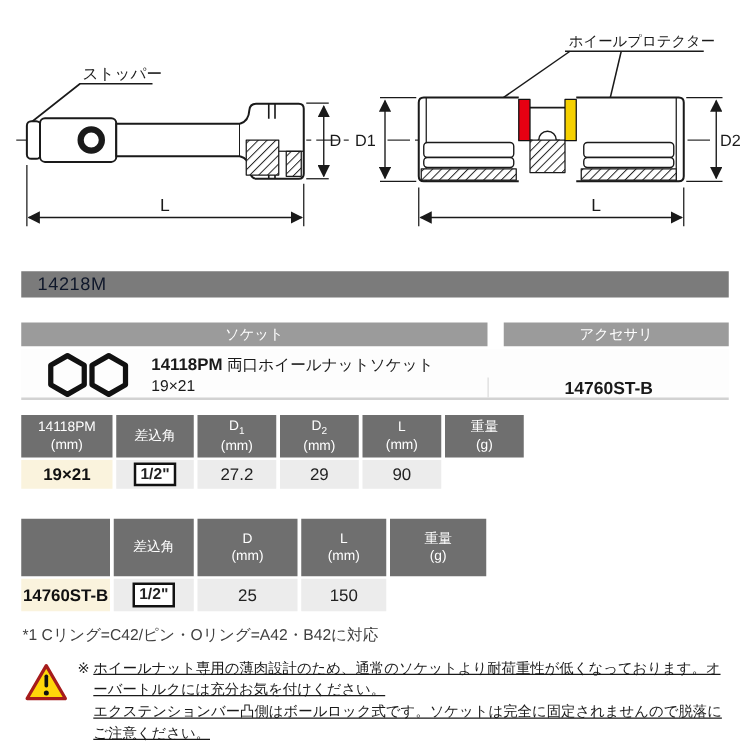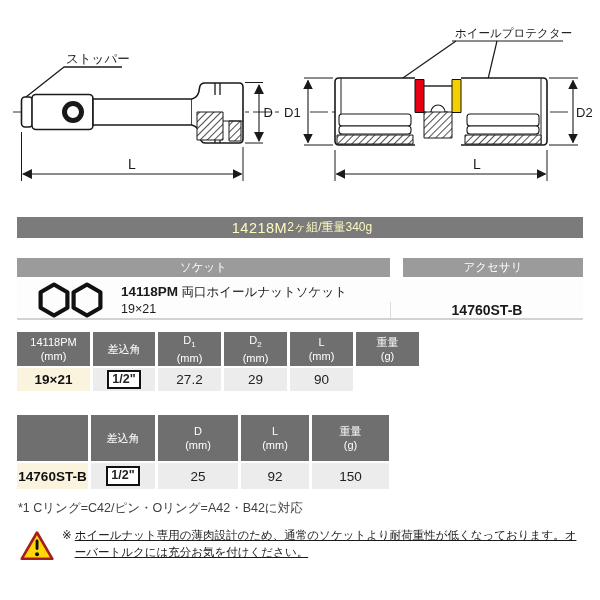--- a/index.html
+++ b/index.html
@@ -9,22 +9,22 @@
     overflow:hidden;
   }
   svg text{font-family:"Liberation Sans","DejaVu Sans",sans-serif;fill:#1a1a1a;}
 
   
   #drawing{position:absolute;left:0;top:0;width:600px;height:212px;}
 
   
   #title-bar{
     position:absolute;left:17px;top:217px;width:566px;height:21px;
-    background:#7b7b7b;color:#fef9c3;display:flex;align-items:center;
-    justify-content:center;box-sizing:border-box;padding:0 9px 0 13px;
+    background:#7b7b7b;color:#0f172a;display:flex;align-items:center;
+    justify-content:flex-start;box-sizing:border-box;padding:0 9px 0 13px;
   }
   #title-bar .model{font-size:14.5px;letter-spacing:.5px;}
   #title-bar .setinfo{font-size:12px;}
 
   
   #set-table{position:absolute;left:17px;top:258px;width:566px;}
   #set-table .hdr{display:flex;gap:13px;height:19px;}
   #set-table .hdr div{
     background:#9b9b9b;color:#fff;font-size:11.5px;display:flex;
     align-items:center;justify-content:center;
@@ -152,21 +152,20 @@
 
     <line x1="335" y1="150" x2="335" y2="181" stroke="#1a1a1a" stroke-width="1"></line>
     <line x1="547" y1="150" x2="547" y2="181" stroke="#1a1a1a" stroke-width="1"></line>
     <line x1="336.5" y1="174" x2="545.5" y2="174" stroke="#1a1a1a" stroke-width="1.1" marker-start="url(#arrow)" marker-end="url(#arrow)"></line>
     <text x="473" y="169" font-size="14">L</text>
   </g>
 </svg>
 
 <div id="title-bar">
   <span class="model">14218M</span>
-  <span class="setinfo">2ヶ組/重量340g</span>
 </div>
 
 <div id="set-table">
   <div class="hdr">
     <div class="hl">ソケット</div>
     <div class="hr">アクセサリ</div>
   </div>
   <div class="bdy">
     <div class="bl">
       <span class="hexes">
@@ -235,31 +234,31 @@
   <div class="sh">
     <div>重量</div>
       <div>(g)</div>
   </div>
 
   <div class="sd cream">14760ST-B</div>
   <div class="sd">
     <span class="drive-box">1/2"</span>
   </div>
   <div class="sd">25</div>
-  <div class="sd">92</div>
   <div class="sd">150</div>
 </div>
 
 <div id="footnote">*1 Cリング=C42/ピン・Oリング=A42・B42に対応</div>
 
 <div id="warning">
   <span class="tri">
     <svg width="34" height="32" viewBox="0 0 34 32">
       <path d="M17,2.5 L32.3,28.8 L1.7,28.8 Z" fill="#ffd60a" stroke="#a61c1c" stroke-width="2.6" stroke-linejoin="round"></path>
       <rect x="15.6" y="9.5" width="2.9" height="10.5" rx="1.4" fill="#111"></rect>
       <circle cx="17.05" cy="24.3" r="2" fill="#111"></circle>
     </svg>
   </span>
   <span class="marker">※</span>
   <div class="wtext">
     <p>ホイールナット専用の薄肉設計のため、通常のソケットより耐荷重性が低くなっております。オーバートルクには充分お気を付けください。</p>
+    <p>エクステンションバー凸側はボールロック式です。ソケットは完全に固定されませんので脱落にご注意ください。</p>
   </div>
 </div>
 
 </body></html>

